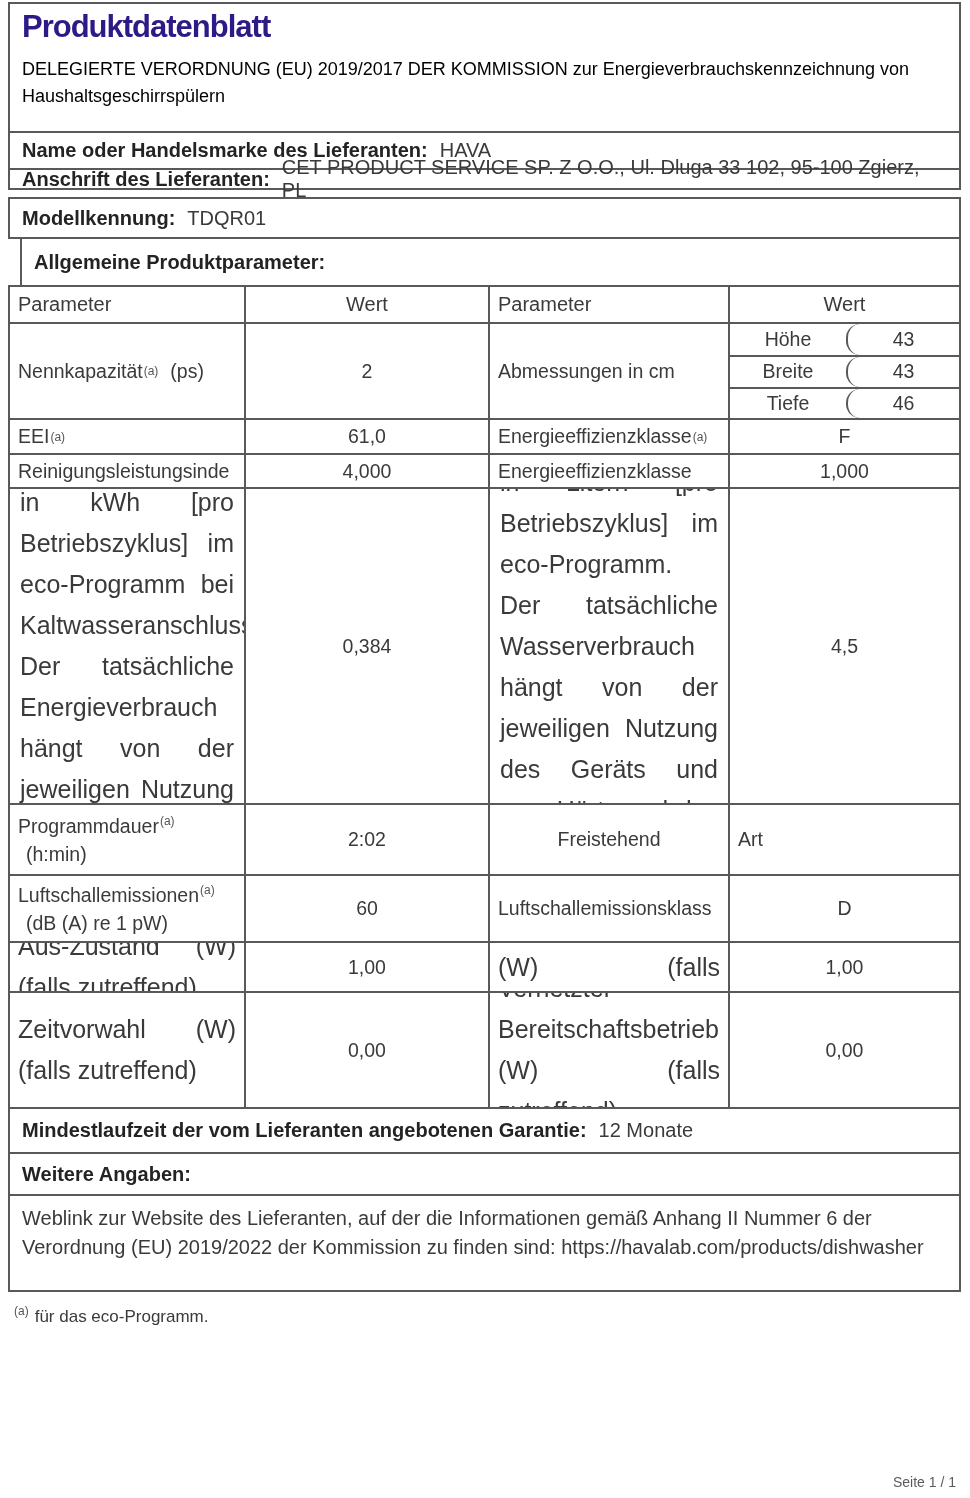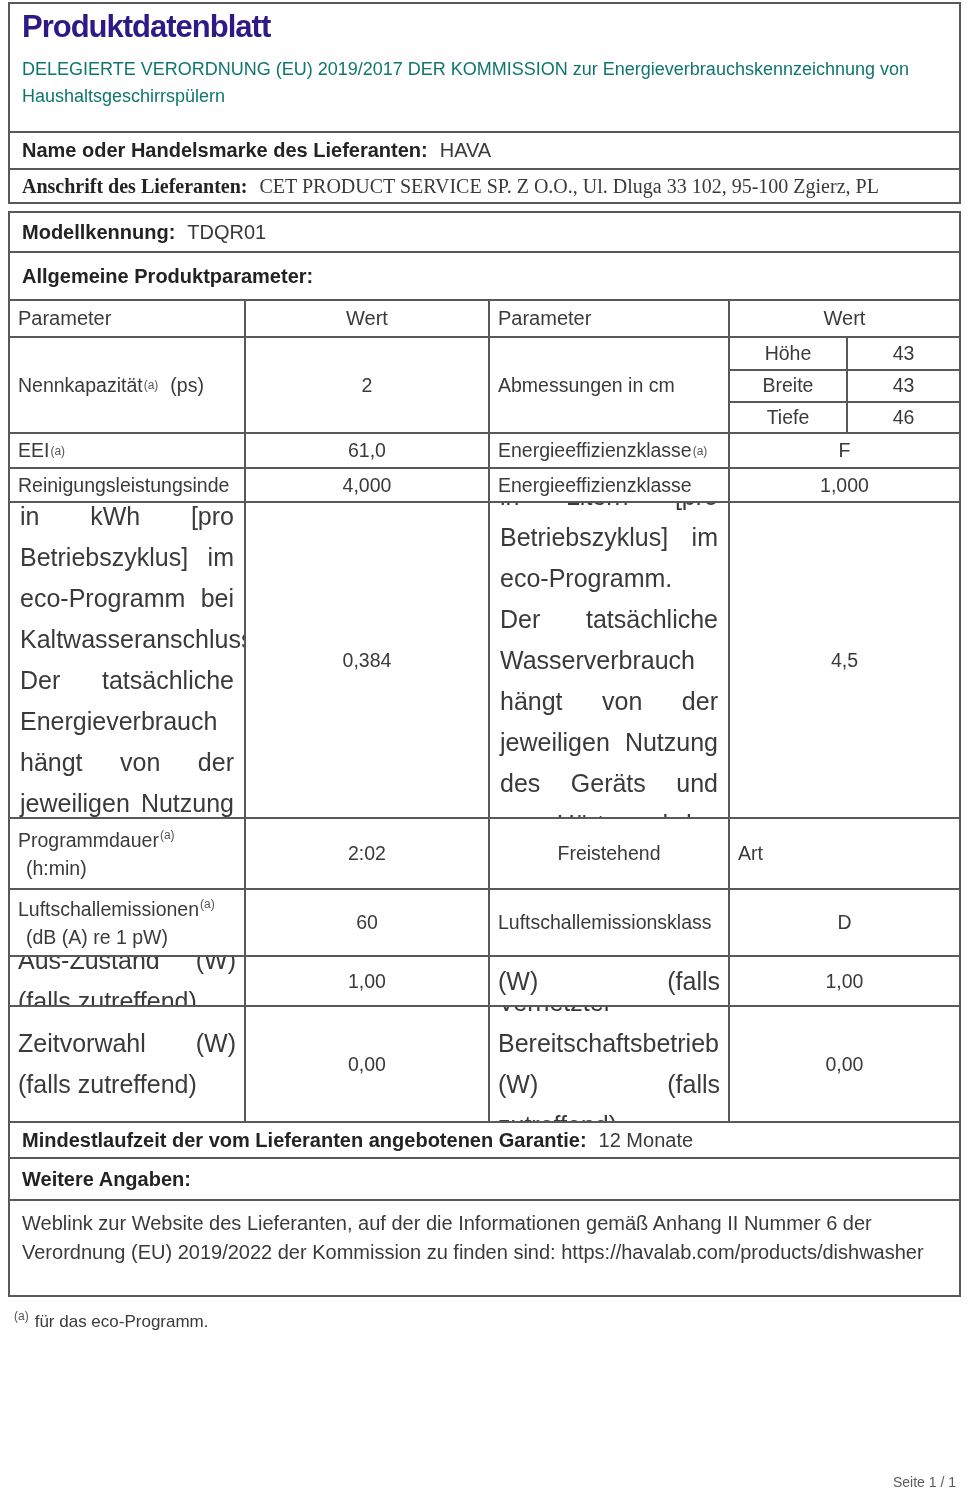--- a/index.html
+++ b/index.html
@@ -15,31 +15,31 @@
   }
   .box.first{margin-top:0;}
   .box.gapped{margin-top:7px;}
 
   
   .head-box{padding:4px 12px 0 12px;height:131px;}
   .doc-title{
     font-size:31px;font-weight:bold;letter-spacing:-1px;
     color:#2e1a86;margin:2px 0 12px 0;line-height:1.1;
   }
-  .reg-text{font-size:18px;line-height:27px;color:#0f766e;max-width:935px;}
+  .reg-text{font-size:18px;line-height:27px;color:#000000;max-width:935px;}
 
   
   .label-row{display:flex;align-items:center;padding:0 12px;font-size:20px;box-sizing:border-box;}
   .label-row .lbl{font-weight:bold;color:#232323;white-space:nowrap;}
   .label-row .val{margin-left:12px;color:#3a3a3a;}
   .h-name{height:39px;}
-  .h-addr{height:36px;font-family:Liberation Serif, serif;}
+  .h-addr{height:22px;}
   .h-model{height:42px;}
-  .h-section{height:50px;}
-  .h-guarantee{height:38px;}
+  .h-section{height:50px;margin-left:12px;}
+  .h-guarantee{height:47px;}
   .h-more{height:44px;}
 
   
   .trow{display:grid;grid-template-columns:234px 244px 240px 231px;box-sizing:border-box;}
   .trow + .trow{border-top:2px solid #595959;}
   .c{
     border-left:2px solid #595959;box-sizing:border-box;
     display:flex;align-items:center;padding:0 8px;font-size:19.5px;overflow:hidden;
   }
   .c:first-child{border-left:none;}
@@ -55,21 +55,21 @@
   .h-energy{height:316px;}
   .h-dur{height:71px;}
   .h-noise{height:67px;}
   .h-off{height:50px;}
   .h-delay{height:116px;}
 
   
   .dims{display:flex;flex-direction:column;padding:0;align-items:stretch;}
   .dim-row{display:grid;grid-template-columns:116px 113px;height:32px;box-sizing:border-box;}
   .dim-row + .dim-row{border-top:2px solid #595959;}
-  .dim-name,.dim-val{display:flex;align-items:center;justify-content:center;box-sizing:border-box;}
+  .dim-name,.dim-val{display:flex;align-items:center;justify-content:center;box-sizing:border-box;border-radius:14px;}
   .dim-val{border-left:2px solid #595959;}
 
   
   .c .txt{width:100%;}
   .just .txt{text-align:justify;text-align-last:left;line-height:41px;font-size:25px;}
   .twoline .txt{line-height:28px;}
   .twoline .sub{padding-left:8px;}
 
   
   .weblink-box{padding:8px 14px 10px 12px;min-height:98px;font-size:20px;line-height:29px;box-sizing:border-box;}

